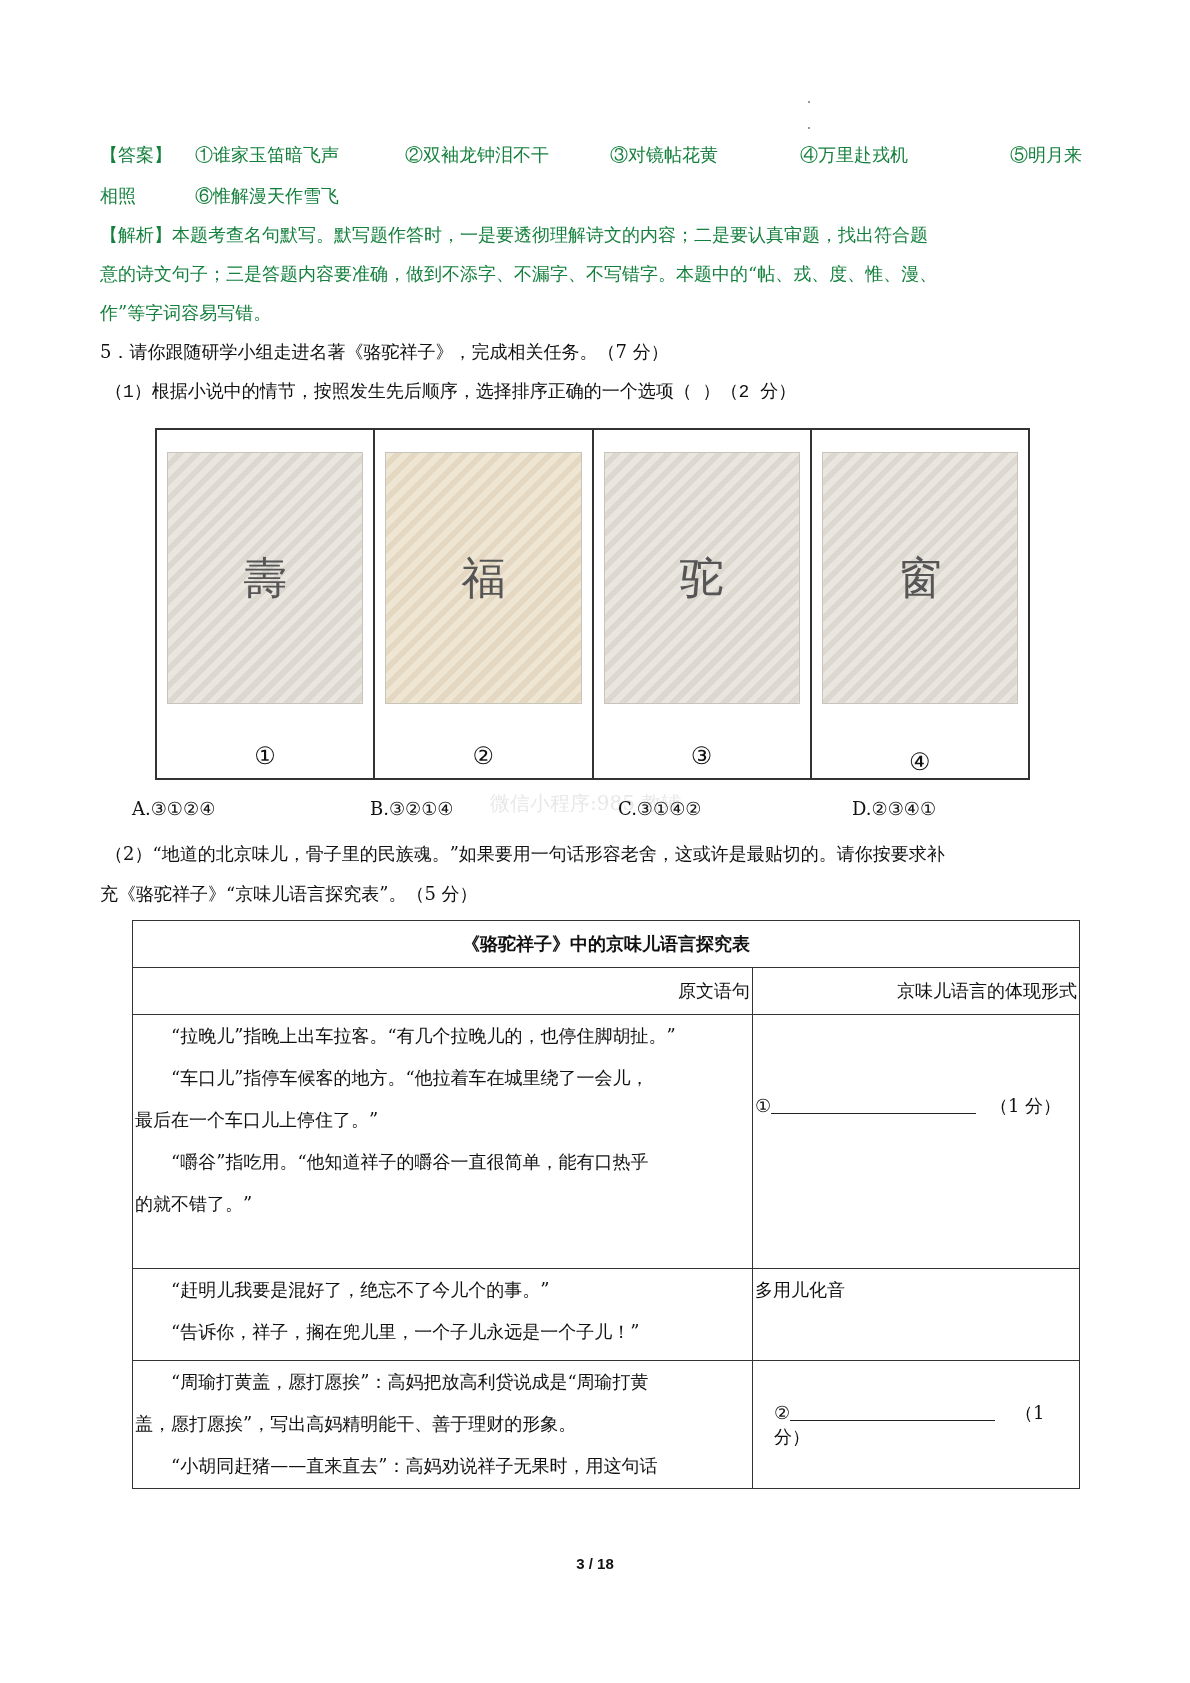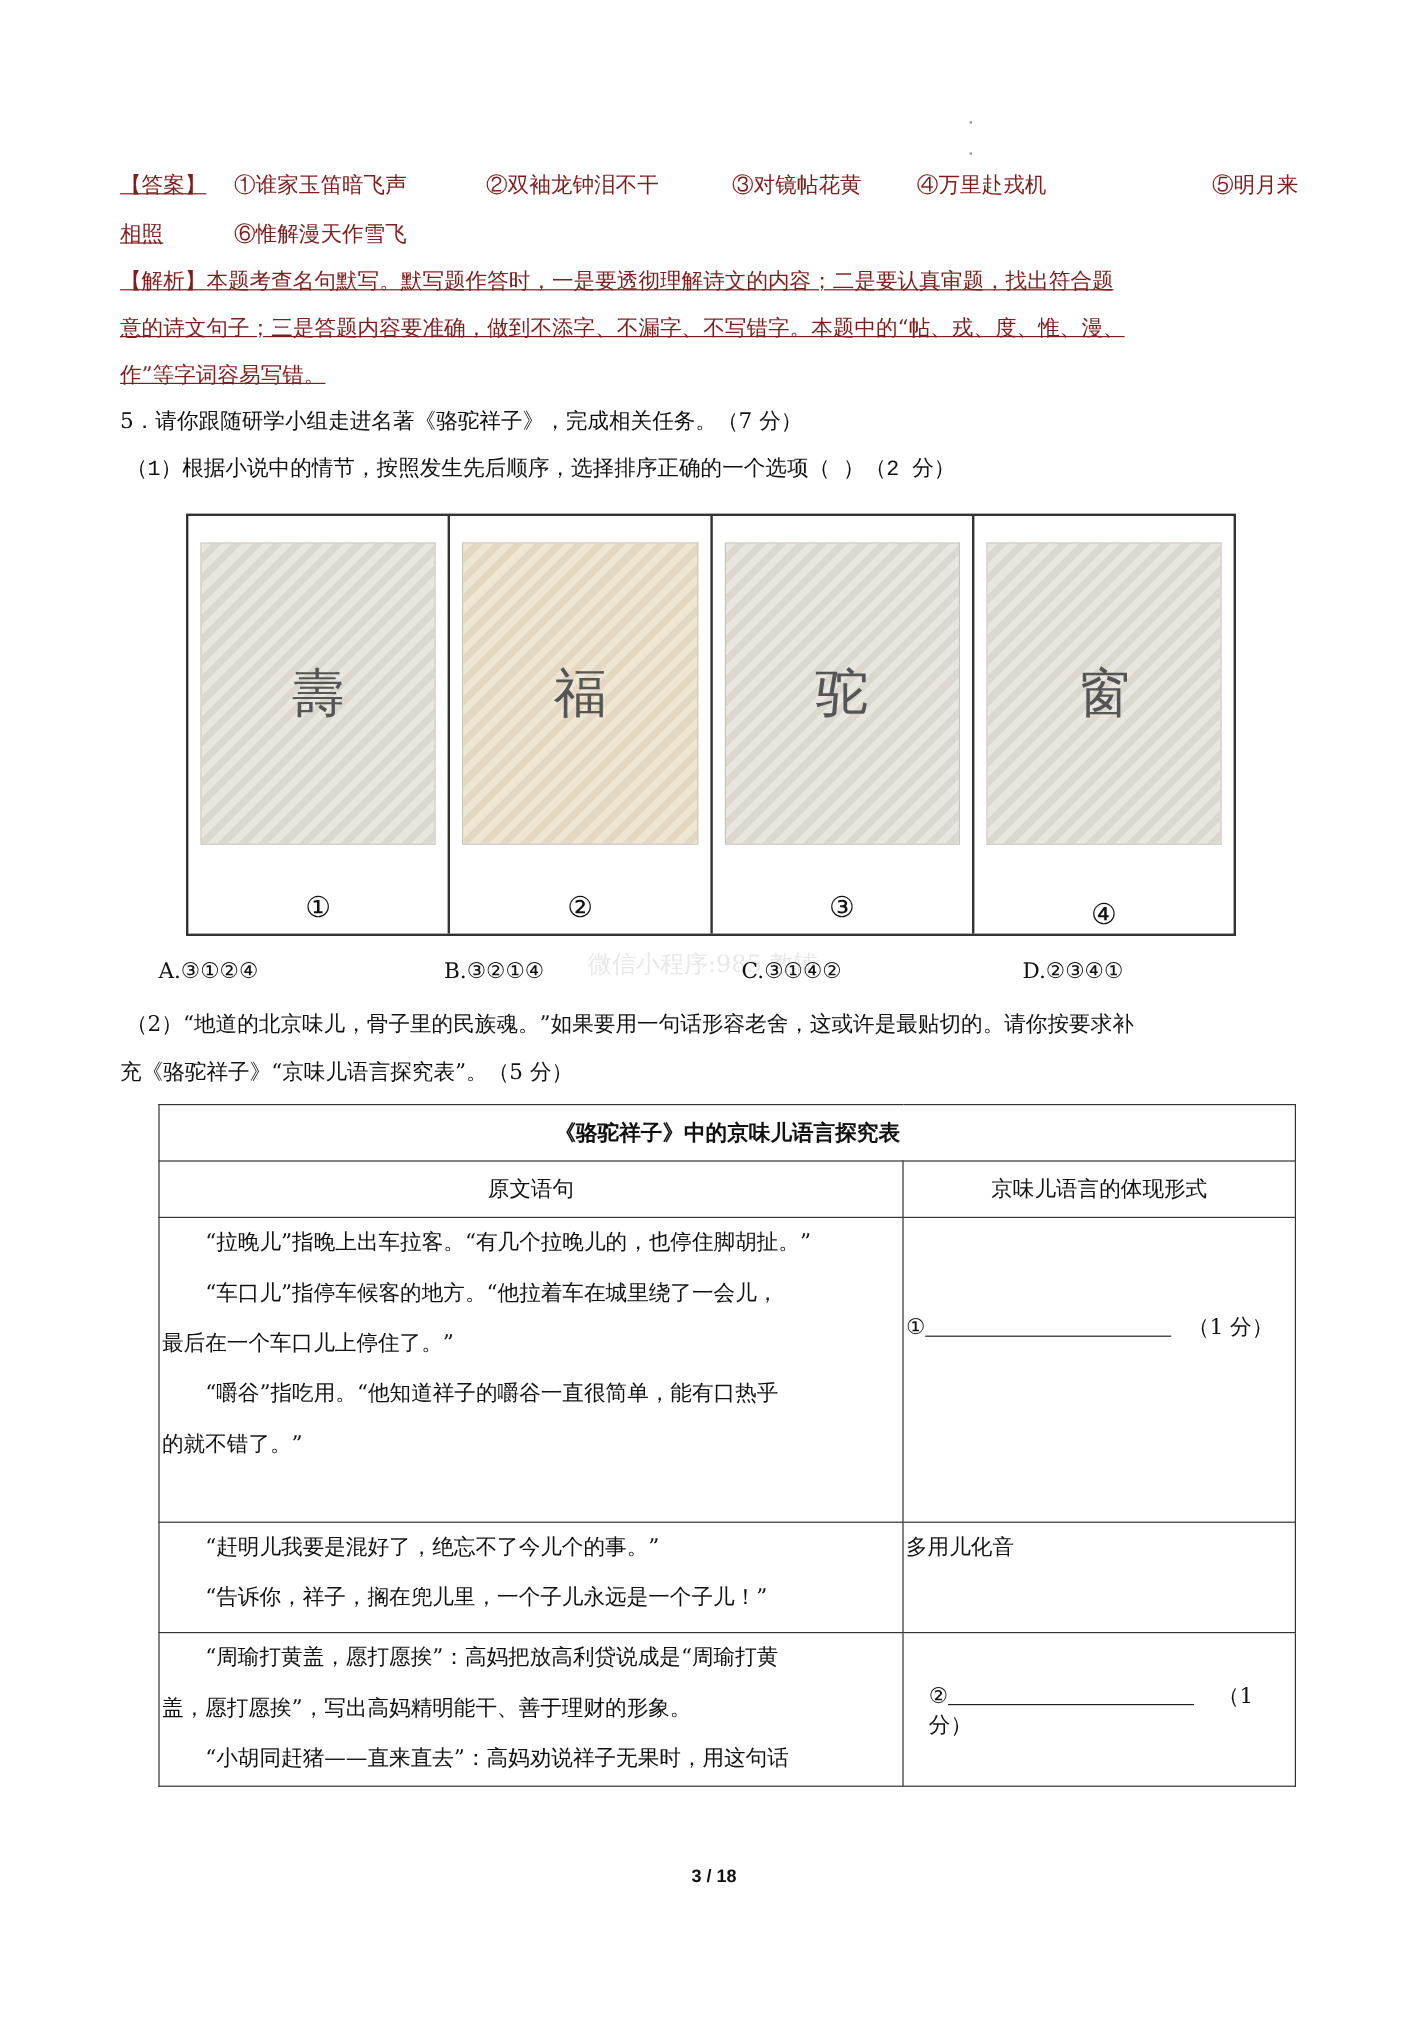--- a/index.html
+++ b/index.html
@@ -1,18 +1,18 @@
 <!DOCTYPE html>
 <html><head>
 <meta charset="utf-8">
 <style>
   html, body { margin: 0; padding: 0; background: #ffffff; }
   body { width: 1190px; height: 1683px; position: relative; overflow: hidden;
          font-family: "DejaVu Serif", "Liberation Serif", serif; color: #111; }
-  .red { color: #7f1d1d; text-decoration: underline; }
+  .red { color: #15803d; }
   .line { position: absolute; left: 100px; font-size: 18px; line-height: 24px; white-space: nowrap; }
   .dot { position: absolute; width: 2px; height: 2px; background: #999; }
 
   .img-frame { position: absolute; left: 155px; top: 428px; width: 875px; height: 352px;
                border: 2px solid #333; display: flex; box-sizing: border-box; }
   .panel { flex: 1; border-right: 2px solid #333; position: relative; box-sizing: border-box; }
   .panel:last-child { border-right: none; }
   .pic { position: absolute; left: 10px; right: 10px; top: 22px; height: 250px;
          background: repeating-linear-gradient(135deg, #e9e6e0 0 6px, #dcd8d0 6px 12px);
          border: 1px solid #c8c4bc; }
@@ -22,39 +22,39 @@
   .num { position: absolute; left: 0; right: 0; text-align: center; font-size: 24px; bottom: 8px; }
 
   .options { position: absolute; top: 798px; left: 0; width: 1190px; font-size: 18px; }
   .opt { position: absolute; white-space: nowrap; }
   .watermark { position: absolute; left: 490px; top: 790px; font-size: 20px; color: #e8e8e8; }
 
   table.study { position: absolute; left: 132px; top: 920px; width: 948px; border-collapse: collapse;
                 font-size: 18px; }
   table.study td { border: 1.5px solid #333; vertical-align: top; padding: 0 2px; }
   .tt { text-align: center; font-weight: bold; height: 46px; vertical-align: middle !important; }
-  .th { text-align: center; height: 46px; vertical-align: middle !important; font-family: Liberation Serif, serif; }
+  .th { text-align: right; height: 46px; vertical-align: middle !important; font-family: Liberation Serif, serif; }
   .cellp { line-height: 46px; margin: 0; }
   .indent { text-indent: 2em; }
   .blank { display: inline-block; width: 205px; border-bottom: 1.5px solid #222; height: 20px; vertical-align: -2px; }
   .footer { position: absolute; top: 1555px; left: 0; width: 1190px; text-align: center; font-size: 15px;
             font-weight: bold; font-family: "Liberation Sans", sans-serif; }
 </style>
 </head>
 <body>
 
 <div class="dot" style="left:808px;top:101px;"></div>
 <div class="dot" style="left:808px;top:127px;"></div>
 
 <div class="line red" style="top:143px;width:1000px;">
   <span>【答案】</span>
   <span style="position:absolute;left:95px;">①谁家玉笛暗飞声</span>
   <span style="position:absolute;left:305px;">②双袖龙钟泪不干</span>
   <span style="position:absolute;left:510px;">③对镜帖花黄</span>
-  <span style="position:absolute;left:664px;">④万里赴戎机</span>
+  <span style="position:absolute;left:700px;">④万里赴戎机</span>
   <span style="position:absolute;left:910px;">⑤明月来</span>
 </div>
 <div class="line red" style="top:184px;width:1000px;">
   <span>相照</span>
   <span style="position:absolute;left:95px;">⑥惟解漫天作雪飞</span>
 </div>
 
 <div class="line red" style="top:223px;">
   <span>【解析】</span><span>本题考查名句默写。默写题作答时，一是要透彻理解诗文的内容；二是要认真审题，找出符合题</span>
 </div>

